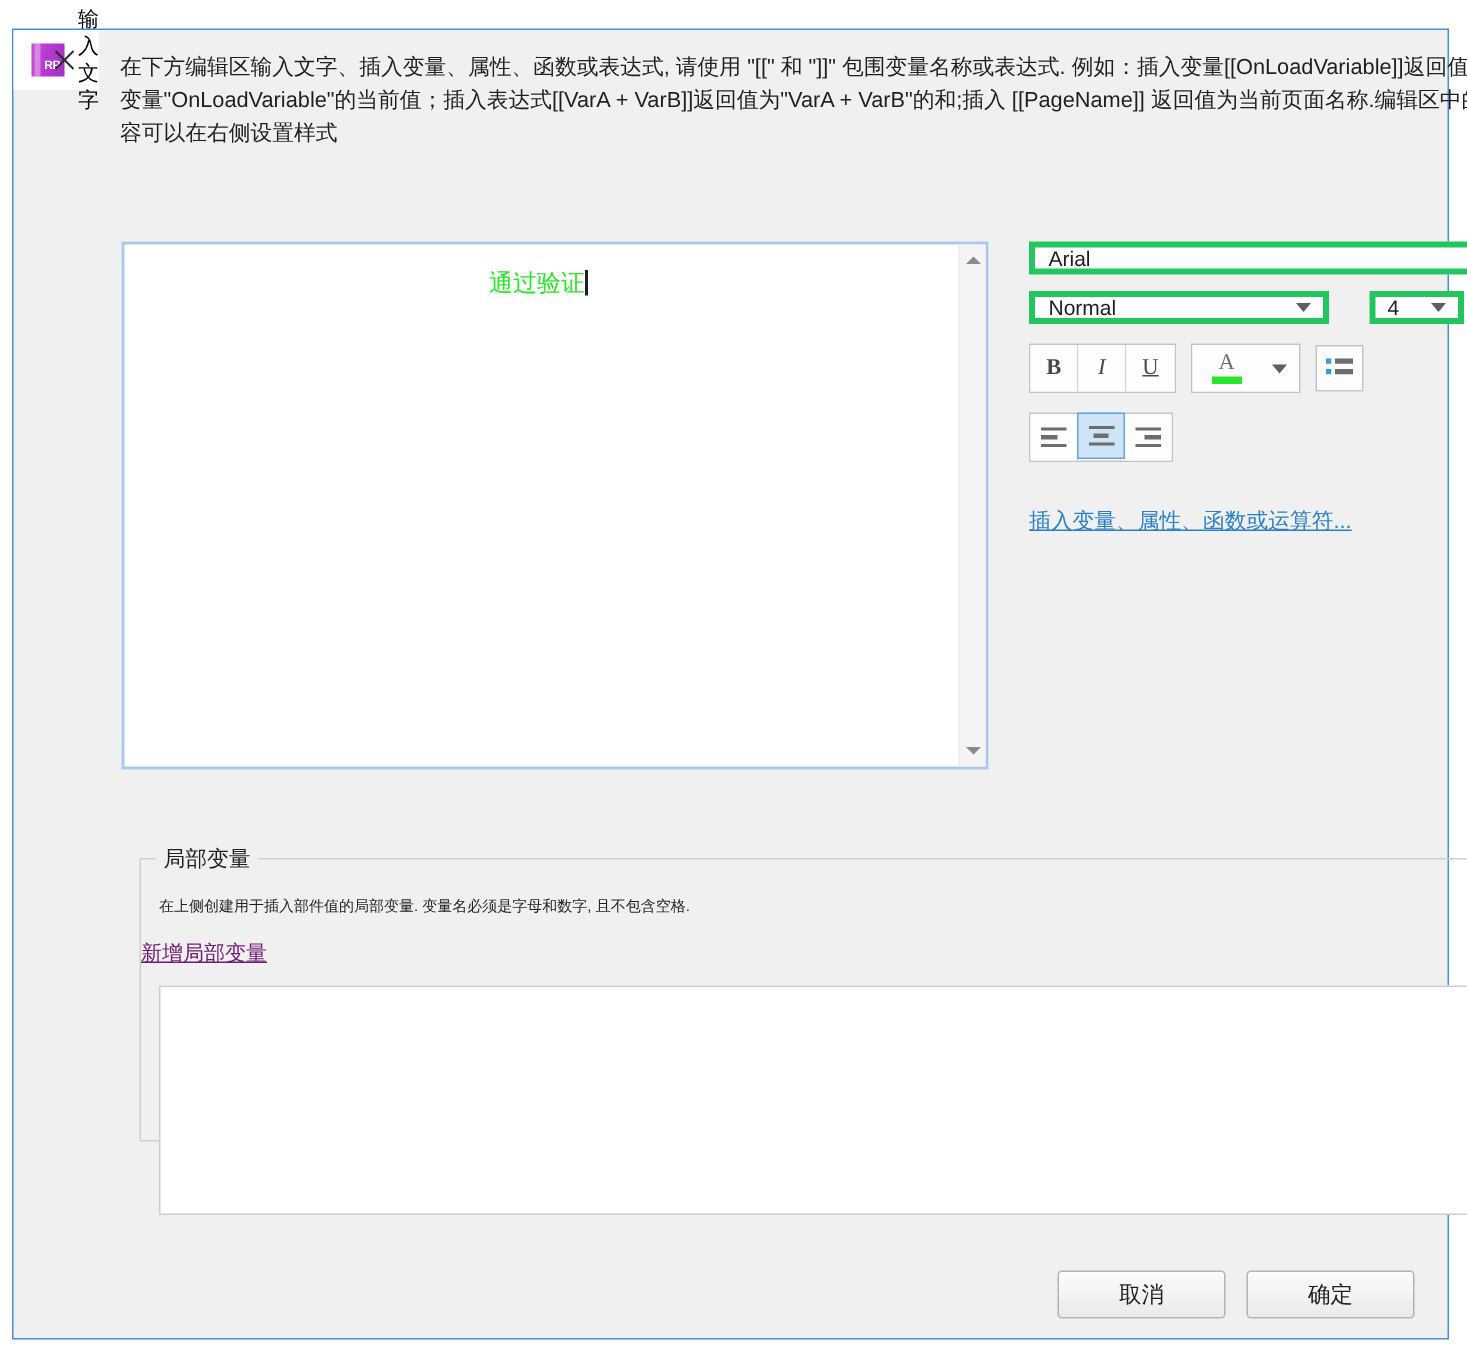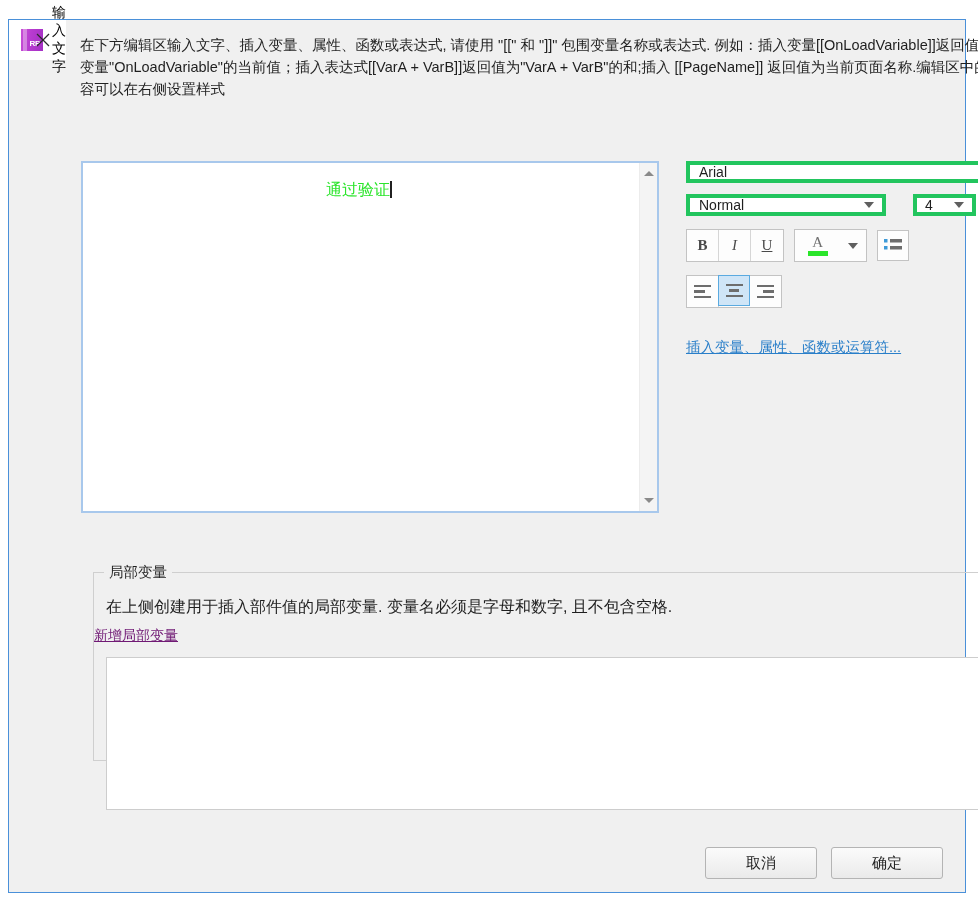--- a/index.html
+++ b/index.html
@@ -332,21 +332,21 @@
     top: -10px;
     background: #f0f0f0;
     padding: 0 5px;
     font-size: 14.5px;
     color: #1f1f1f;
   }
   .group-desc {
     position: absolute;
     left: 12px;
     top: 24px;
-    font-size: 16px;
+    font-size: 10px;
     color: #1f1f1f;
   }
   .add-var-link {
     position: absolute;
     left: 0;
     top: 54px;
     font-size: 14px;
     color: #701a75;
     text-decoration: underline;
     cursor: pointer;

